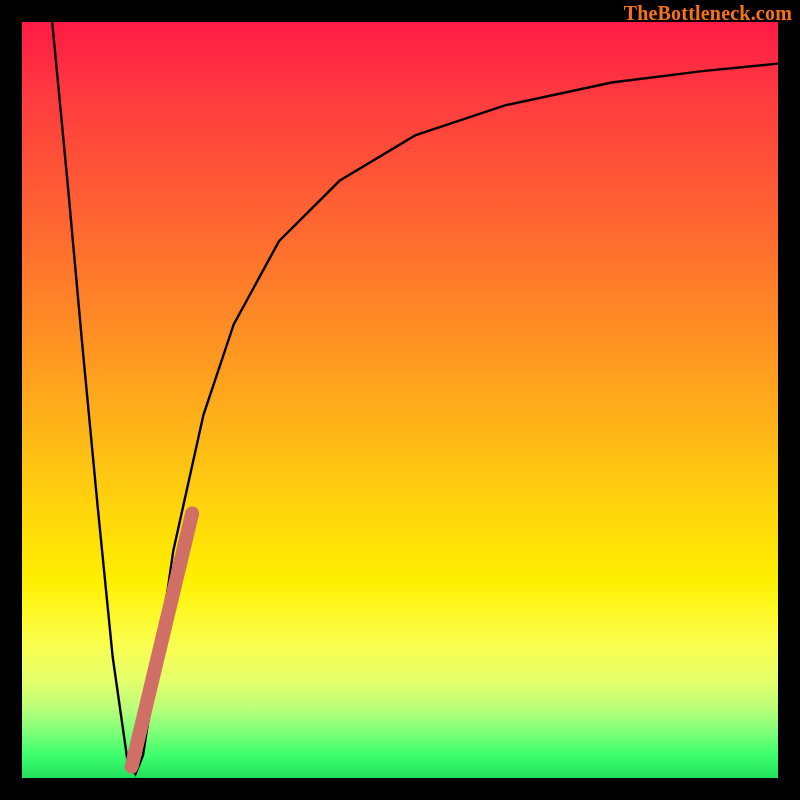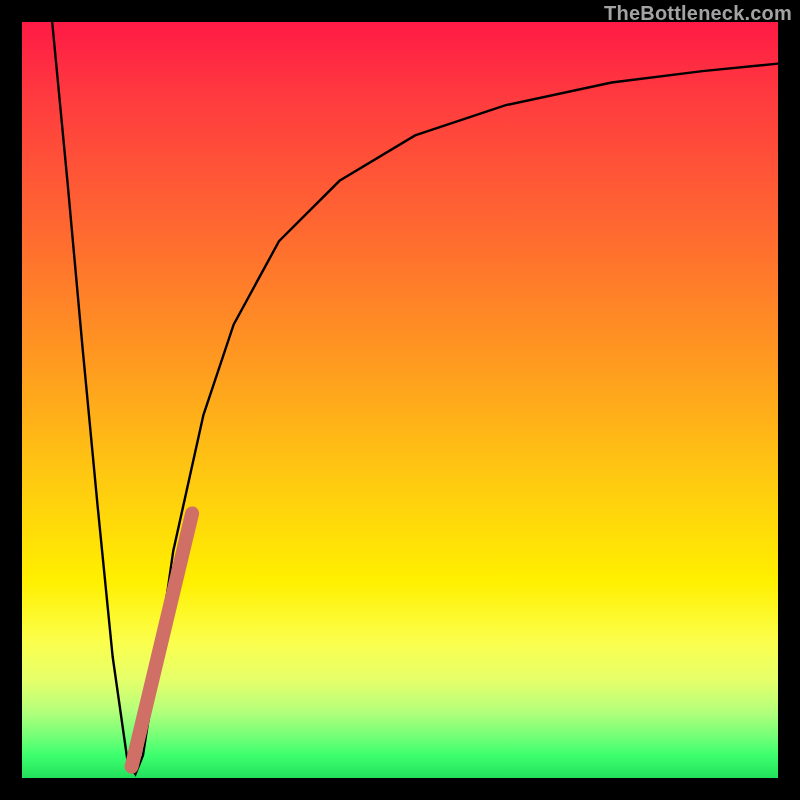--- a/index.html
+++ b/index.html
@@ -39,25 +39,26 @@
       #b7ff7a 91%,
       #7eff78 94%,
       #3dff6e 97%,
       #22e05c 100%
     );
   }
   .watermark {
     position: absolute;
     top: 2px;
     right: 8px;
-    color: #a3a3a3;
+    color: #f97316;
     font-size: 20px;
     font-weight: 600;
     letter-spacing: 0.2px;
     user-select: none;
+    font-family: Liberation Serif, serif;
   }
   svg.curve {
     position: absolute;
     left: 0;
     top: 0;
     width: 756px;
     height: 756px;
     overflow: visible;
   }
 </style>

